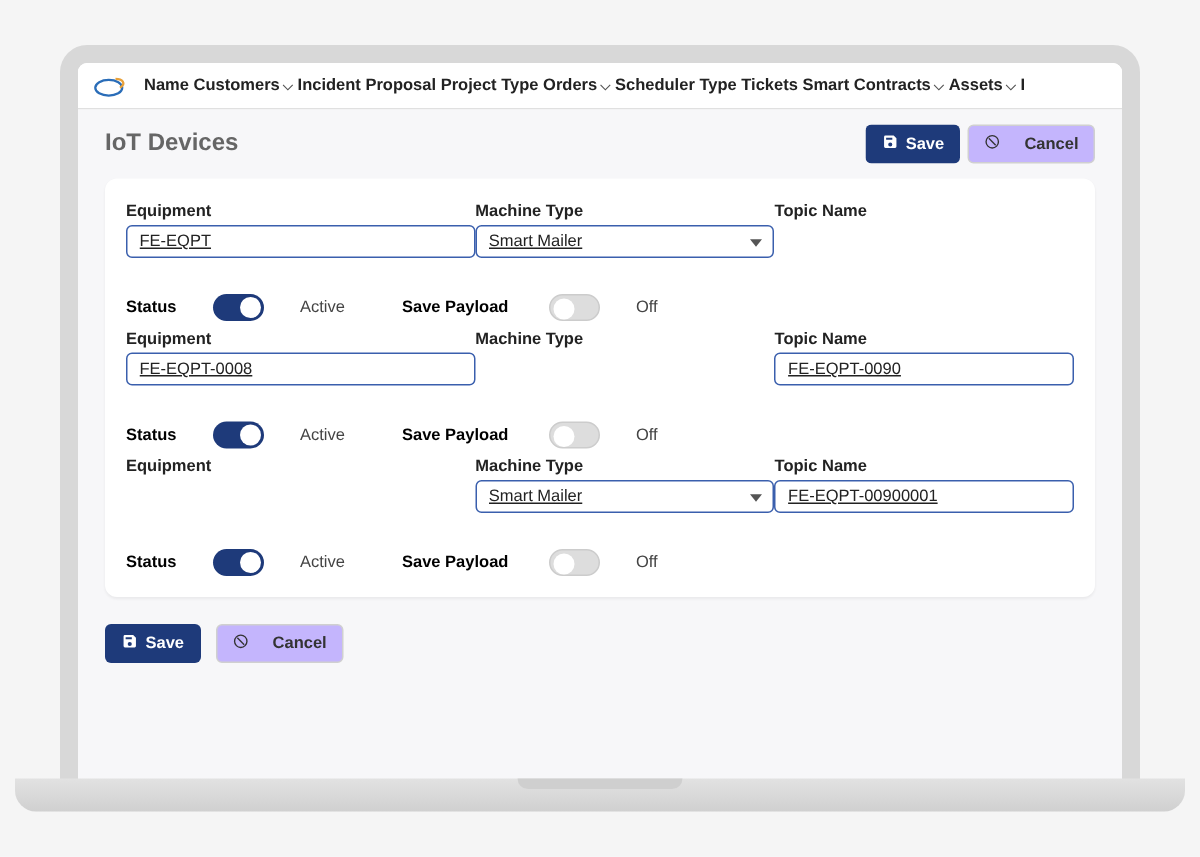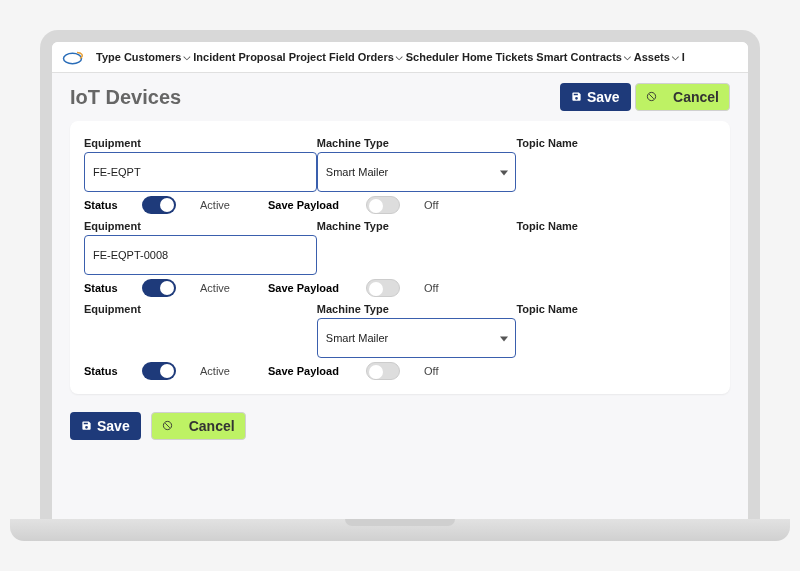--- a/index.html
+++ b/index.html
@@ -63,55 +63,55 @@
 }
 .nav-item { display: inline-flex; align-items: center; gap: 2px; cursor: pointer; }
 .chev { font-size: 9px; color: #555; }
 
 
 .page { padding: 10px 18px; background: #f7f7f9; flex: 1; overflow: auto; }
 .page-header {
   display: flex; align-items: center; justify-content: space-between;
   margin-bottom: 10px;
 }
-.page-title { font-size: 20px; font-weight: 600; color: #666; text-align: center; }
+.page-title { font-size: 16px; font-weight: 600; color: #666; text-align: center; }
 .btn {
   display: inline-flex; align-items: center; gap: 5px;
-  padding: 5px 10px; font-size: 14px; font-weight: 600;
+  padding: 5px 10px; font-size: 11px; font-weight: 600;
   border-radius: 4px; border: 1px solid transparent; cursor: pointer;
 }
 .btn-primary { background: #1e3a7a; color: #fff; }
-.btn-secondary { background: #bef264; color: #333; border-color: #d0d0d0; gap: 16px; }
+.btn-secondary { background: #c4b5fd; color: #333; border-color: #d0d0d0; gap: 16px; }
 .btn svg, .btn .icn { width: 11px; height: 11px; }
 
 .card {
   background: #fff; border-radius: 8px; padding: 10px 14px 14px;
   box-shadow: 0 1px 2px rgba(0,0,0,0.06);
 }
 
 .row { display: grid; grid-template-columns: 1.4fr 1.2fr 1.2fr; margin-top: 6px; }
 .field-label { font-size: 11px; font-weight: 600; color: #222; margin-bottom: 3px; display: block; }
 .text-input, .select {
-  width: 100%; height: 40px; border: 1px solid #3a5fad; border-radius: 4px;
-  padding: 0 8px; font-size: 11px; color: #222; background: #fff;
+  width: 100%; height: 22px; border: 1px solid #3a5fad; border-radius: 4px;
+  padding: 0 8px; font-size: 11px; color: #222; background: #fff; text-decoration: underline;
 }
 .select { appearance: none; padding-right: 21px; position: relative; }
 .select-wrap { position: relative; }
 .select-wrap::after {
   content: ""; position: absolute; right: 8px; top: 50%; transform: translateY(-30%);
   border-left: 4px solid transparent; border-right: 4px solid transparent; border-top: 5px solid #555;
   pointer-events: none;
 }
 
 .status-row {
   display: grid;
   grid-template-columns: 50px 50px 60px 90px 50px 50px 1fr;
   align-items: center;
   gap: 8px;
-  margin-top: 4px;
+  margin-top: 24px;
   font-size: 11px;
 }
 .status-label { font-weight: 600; }
 .toggle {
   width: 34px; height: 18px; border-radius: 10px; position: relative; cursor: pointer;
 }
 .toggle.on { background: #1e3a7a; }
 .toggle.off { background: #ddd; border: 1px solid #ccc; }
 .toggle::after {
   content: ""; position: absolute; width: 14px; height: 14px; border-radius: 50%;
@@ -131,37 +131,37 @@
   <div class="screen">
 
     <div class="topnav">
       <span class="logo">
         <svg viewBox="0 0 32 24">
             <ellipse cx="14" cy="14" rx="12" ry="7" fill="none" stroke="#2a6db8" stroke-width="2"></ellipse>
             <path d="M20 6 C26 6 30 10 24 14" fill="none" stroke="#e8a13a" stroke-width="2"></path>
           </svg>
       </span>
       <span id="nav-items"><span class="nav-item">
-            <span>Type</span>
+            <span>Name</span>
           </span> <span class="nav-item">
             <span>Customers</span>
             <span class="chev">⌵</span>
           </span> <span class="nav-item">
             <span>Incident</span>
           </span> <span class="nav-item">
             <span>Proposal</span>
           </span> <span class="nav-item">
             <span>Project</span>
           </span> <span class="nav-item">
-            <span>Field Orders</span>
+            <span>Type Orders</span>
             <span class="chev">⌵</span>
           </span> <span class="nav-item">
             <span>Scheduler</span>
           </span> <span class="nav-item">
-            <span>Home Tickets</span>
+            <span>Type Tickets</span>
           </span> <span class="nav-item">
             <span>Smart Contracts</span>
             <span class="chev">⌵</span>
           </span> <span class="nav-item">
             <span>Assets</span>
             <span class="chev">⌵</span>
           </span> <span class="nav-item">
             <span>I</span>
           </span> </span>
     </div>
@@ -201,37 +201,37 @@
             <span class="status-text">Active</span>
             <span class="payload-label">Save Payload</span>
             <div class="toggle off"></div>
             <span class="status-text">Off</span>
           </div>
           <div class="row">
             <div><label class="field-label">Equipment</label><input class="text-input" value="FE-EQPT-0008" style=""></div>
             <div>
               <label class="field-label">Machine Type</label>
             </div>
-            <div><label class="field-label">Topic Name</label></div>
+            <div><label class="field-label">Topic Name</label><input class="text-input" value="FE-EQPT-0090" style=""></div>
           </div>
           <div class="status-row">
             <span class="status-label">Status</span>
             <div class="toggle on"></div>
             <span class="status-text">Active</span>
             <span class="payload-label">Save Payload</span>
             <div class="toggle off"></div>
             <span class="status-text">Off</span>
           </div>
           <div class="row">
             <div><label class="field-label">Equipment</label></div>
             <div>
               <label class="field-label">Machine Type</label>
               <div class="select-wrap"><select class="select"><option>Smart Mailer</option></select></div>
             </div>
-            <div><label class="field-label">Topic Name</label></div>
+            <div><label class="field-label">Topic Name</label><input class="text-input" value="FE-EQPT-00900001" style=""></div>
           </div>
           <div class="status-row">
             <span class="status-label">Status</span>
             <div class="toggle on"></div>
             <span class="status-text">Active</span>
             <span class="payload-label">Save Payload</span>
             <div class="toggle off"></div>
             <span class="status-text">Off</span>
           </div>
         </div>

